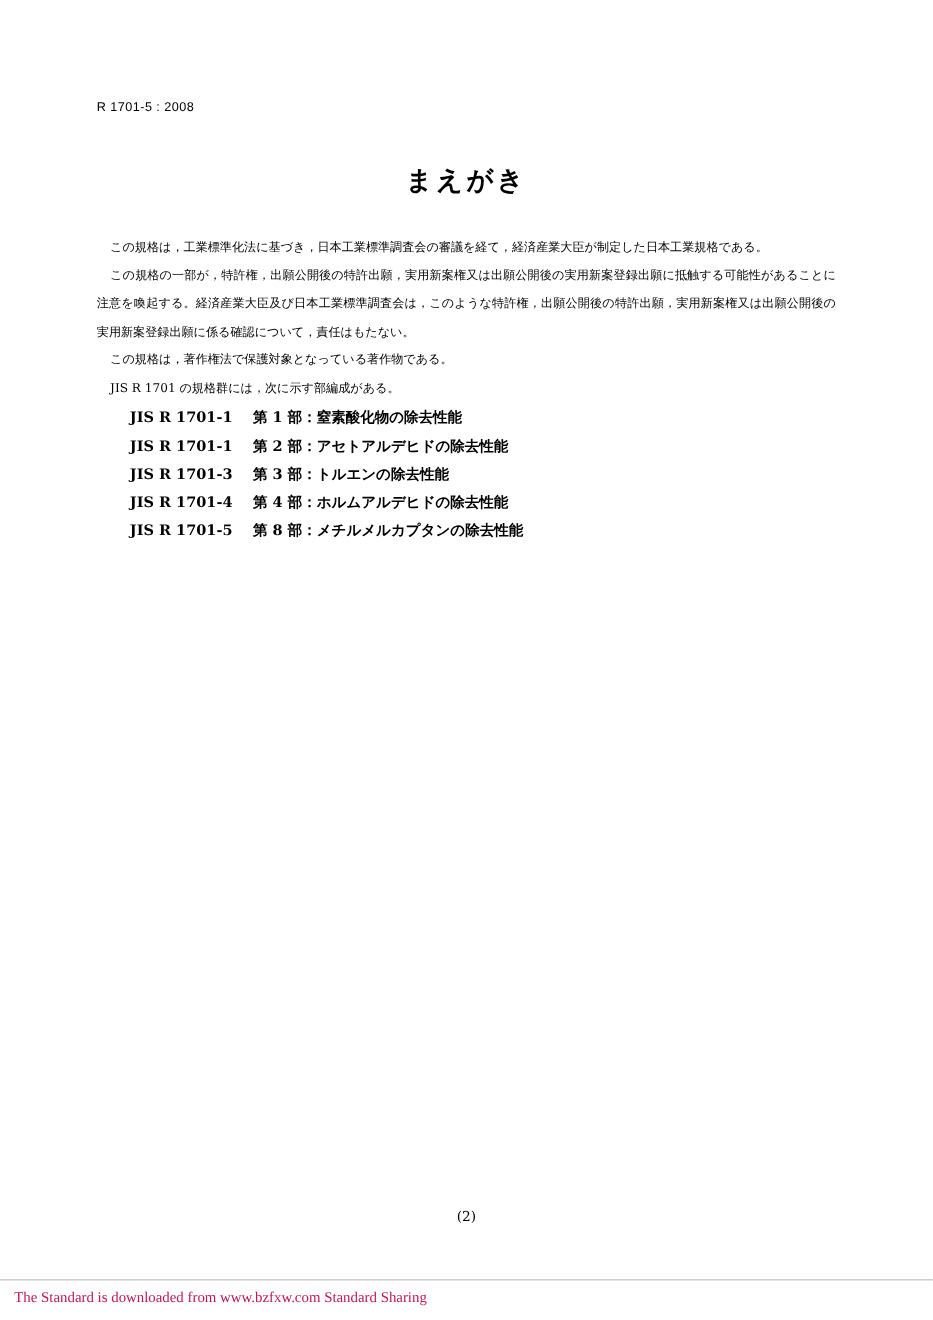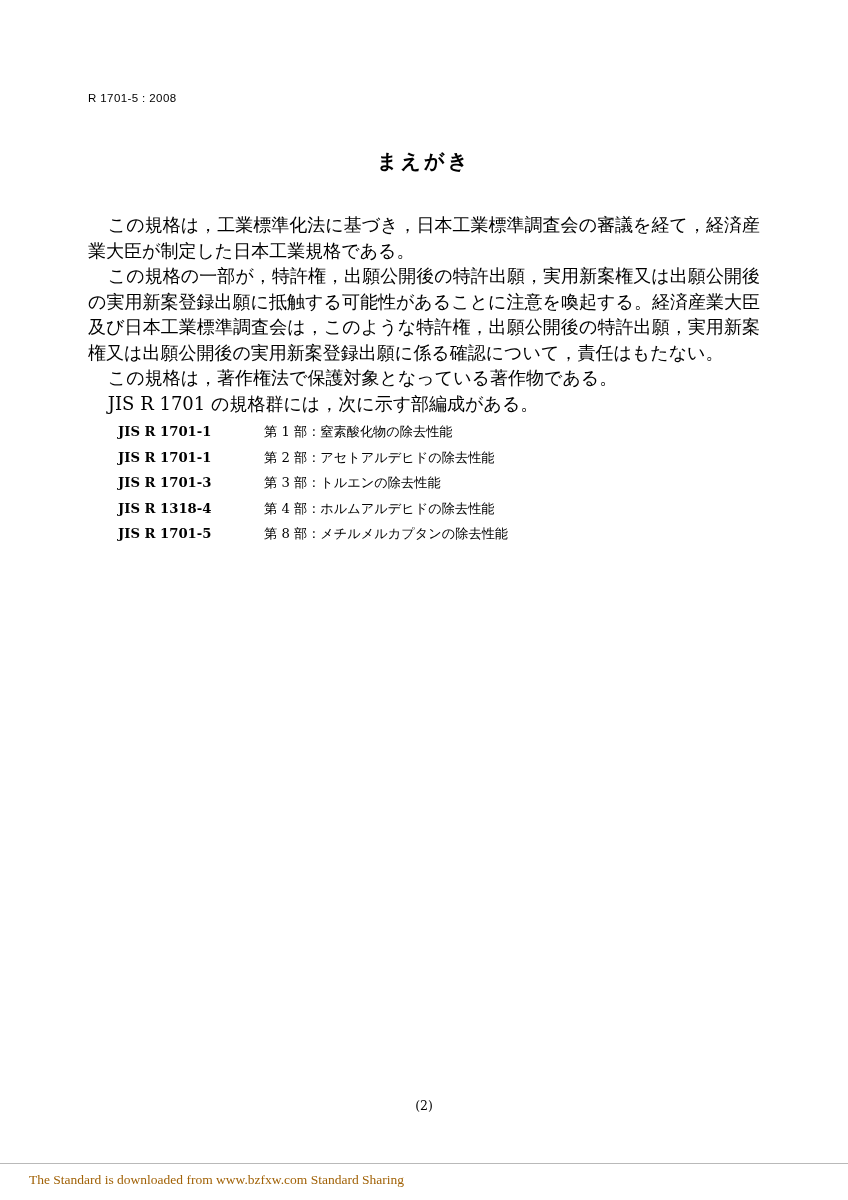--- a/index.html
+++ b/index.html
@@ -34,32 +34,32 @@
     white-space: nowrap;
   }
   .doc-title {
     position: absolute;
     left: 0;
     right: 0;
     top: 148px;
     text-align: center;
     font-family: "DejaVu Sans", "Liberation Sans", sans-serif;
     font-weight: bold;
-    font-size: 20px;
+    font-size: 24px;
     letter-spacing: 3px;
   }
   .body-block {
     position: absolute;
     left: 88px;
     top: 212px;
     width: 672px;
   }
   .para {
     font-family: "DejaVu Serif", "Liberation Serif", serif;
-    font-size: 18px;
+    font-size: 11px;
     line-height: 25.5px;
     text-align: justify;
     text-justify: inter-character;
     margin: 0 0 0 0;
     text-indent: 1.1em;
   }
   .para + .para {
     margin-top: 0px;
   }
   .parts-list {
@@ -75,47 +75,46 @@
   .part-id {
     font-weight: bold;
     display: inline-block;
     min-width: 104px;
   }
   .part-sep {
     display: inline-block;
     width: 8px;
   }
   .part-label {
-    font-weight: normal;
-    margin-left: 34px;
+    font-weight: bold;
   }
   .page-number {
     position: absolute;
     left: 0;
     right: 0;
     top: 1098px;
     text-align: center;
     font-family: "DejaVu Serif", "Liberation Serif", serif;
     font-size: 12.5px;
   }
   .footer-rule {
     position: absolute;
     left: 0;
     right: 0;
     top: 1163px;
     height: 1px;
     background: #b9b9b9;
   }
   .footer-note {
     position: absolute;
-    left: 29px;
+    left: 13px;
     top: 1172px;
     font-family: "Liberation Serif", "DejaVu Serif", serif;
     font-size: 13.5px;
-    color: #a16207;
+    color: #be185d;
     white-space: nowrap;
   }
 </style>
 </head>
 <body>
 
 <div class="page">
 
   <div class="header-code">R 1701-5 : 2008</div>
 
@@ -136,21 +135,21 @@
 
       <div class="part-row">
         <span class="part-id">JIS R 1701-1</span><span class="part-sep"></span><span class="part-label">第 2 部：アセトアルデヒドの除去性能</span>
       </div>
 
       <div class="part-row">
         <span class="part-id">JIS R 1701-3</span><span class="part-sep"></span><span class="part-label">第 3 部：トルエンの除去性能</span>
       </div>
 
       <div class="part-row">
-        <span class="part-id">JIS R 1318-4</span><span class="part-sep"></span><span class="part-label">第 4 部：ホルムアルデヒドの除去性能</span>
+        <span class="part-id">JIS R 1701-4</span><span class="part-sep"></span><span class="part-label">第 4 部：ホルムアルデヒドの除去性能</span>
       </div>
 
       <div class="part-row">
         <span class="part-id">JIS R 1701-5</span><span class="part-sep"></span><span class="part-label">第 8 部：メチルメルカプタンの除去性能</span>
       </div>
 
     </div>
   </div>
 
   <div class="page-number">(2)</div>

